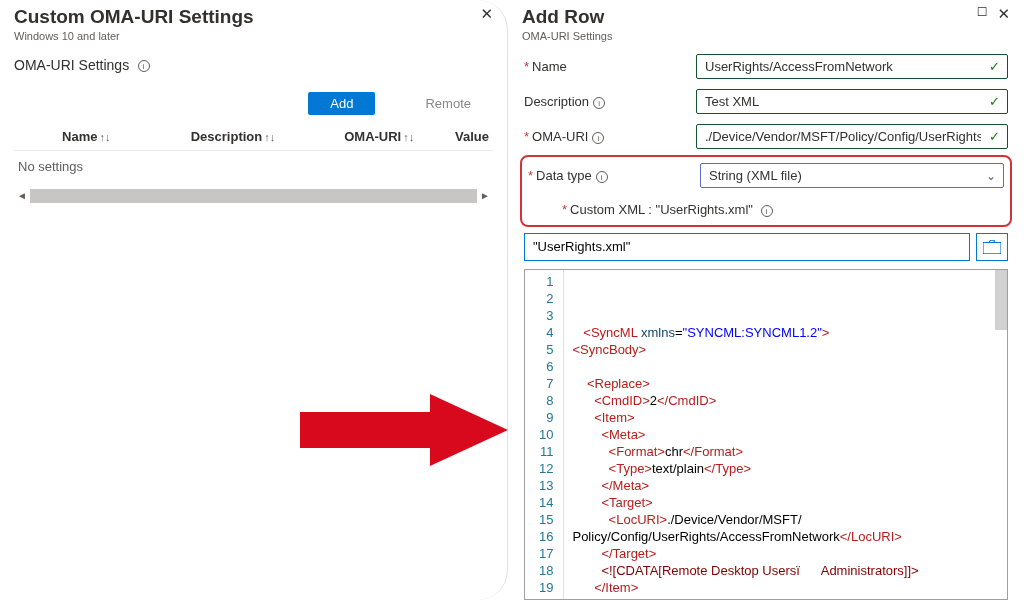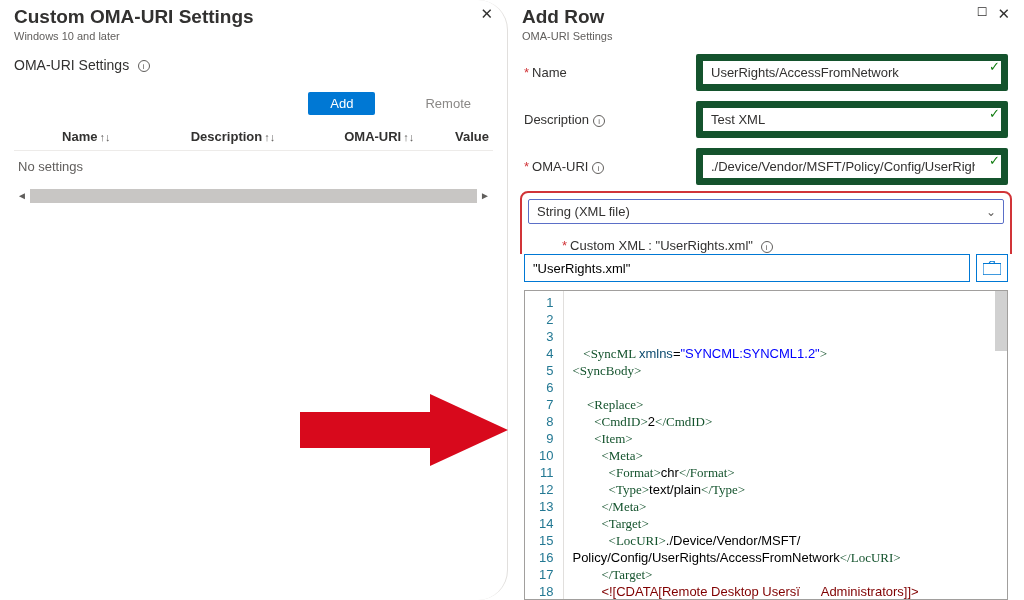--- a/index.html
+++ b/index.html
@@ -30,38 +30,38 @@
   .hscroll { margin-top:6px; display:flex; align-items:center; height:16px; }
   .hscroll .arrow { width:16px; height:16px; font-size:10px; line-height:16px; text-align:center; color:#605e5c; cursor:pointer; }
   .hscroll .track { flex:1; height:14px; background:#c8c6c4; cursor:pointer; }
 
   
   .form { padding:8px 16px 0 16px; overflow:auto; }
   .form-row { display:flex; align-items:center; margin-bottom:10px; }
   .form-label { width:172px; font-size:13px; color:#323130; }
   .req { color:#d13438; margin-right:3px; }
   .field { position:relative; flex:1; }
-  .field input, .field .select { width:100%; font-size:13px; padding:4px 26px 4px 8px; border:7px solid #14532d; border-radius:2px; outline:none; background:#fff; color:#323130; }
+  .field input, .field .select { width:100%; font-size:13px; padding:4px 26px 4px 8px; border:1px solid #14532d; border-radius:2px; outline:none; background:#fff; color:#323130; }
   .check { position:absolute; right:8px; top:5px; color:#107c10; font-size:13px; pointer-events:none; }
   .chev { position:absolute; right:8px; top:6px; color:#605e5c; font-size:12px; pointer-events:none; }
   .select { cursor:pointer; background:#fff; }
   .dtrow .select { border:1.5px solid #5b6fc7; }
   .highlight-box { border:2.5px solid #d13438; border-radius:8px; padding:6px 6px 2px 6px; margin:-4px -4px 6px -4px; }
   .custom-xml-line { font-size:13px; padding:4px 0 6px 34px; }
 
   .file-row { display:flex; align-items:stretch; gap:6px; padding:0 16px 8px 16px; }
   .file-input { flex:1; border:1px solid #0078d4; padding:4px 8px; font-size:13px; }
   .file-btn { width:32px; height:28px; border:1px solid #0078d4; display:flex; align-items:center; justify-content:center; cursor:pointer; background:#fff; }
   .file-btn svg { width:18px; height:14px; }
 
   
   .code-wrap { margin:0 16px; border:1px solid #a19f9d; height:332px; display:flex; overflow:hidden; font-family: Consolas, monospace; font-size:13px; line-height:17px; }
   .gutter { background:#fff; border-right:1px solid #e1dfdd; color:#237893; text-align:right; padding:3px 10px 3px 14px; user-select:none; }
   .code { padding:3px 8px; white-space:pre; overflow:auto; flex:1; position:relative; }
-  .t-tag { color:#14532d;font-family:Liberation Serif, serif; }
+  .t-tag { color:#b91c1c; }
   .t-attr { color:#0c4a6e; }
   .t-str { color:#0000ff; }
   .t-txt { color:#000; } 
   .t-cdata { color:#800000; }
   .code .line { min-height:17px; }
   .code-scroll-knob { position:absolute; right:0; top:0; width:12px; height:60px; background:rgba(0,0,0,0.18); }
 
   
   .arrow-annot { position:absolute; left:300px; top:390px; pointer-events:none; }
   .arrow-annot svg { overflow:visible; }
@@ -148,20 +148,21 @@
       <div class="form-row">
         <div class="form-label"><span class="req">*</span><span>OMA-URI</span><span class="info-icon"></span></div>
         <div class="field">
           <input value="./Device/Vendor/MSFT/Policy/Config/UserRights/..." style="">
           <span class="check">✓</span>
         </div>
       </div>
 
       <div class="highlight-box">
         <div class="form-row dtrow">
+          <div class="form-label"><span class="req">*</span><span>Data type</span><span class="info-icon"></span></div>
           <div class="field">
             <div class="select">String (XML file)</div>
             <span class="chev">⌄</span>
           </div>
         </div>
         <div class="custom-xml-line">
           <span class="req">*</span><span>Custom XML : </span><span>"UserRights.xml"</span>&nbsp;<span class="info-icon"></span>
         </div>
       </div>
     </div>

